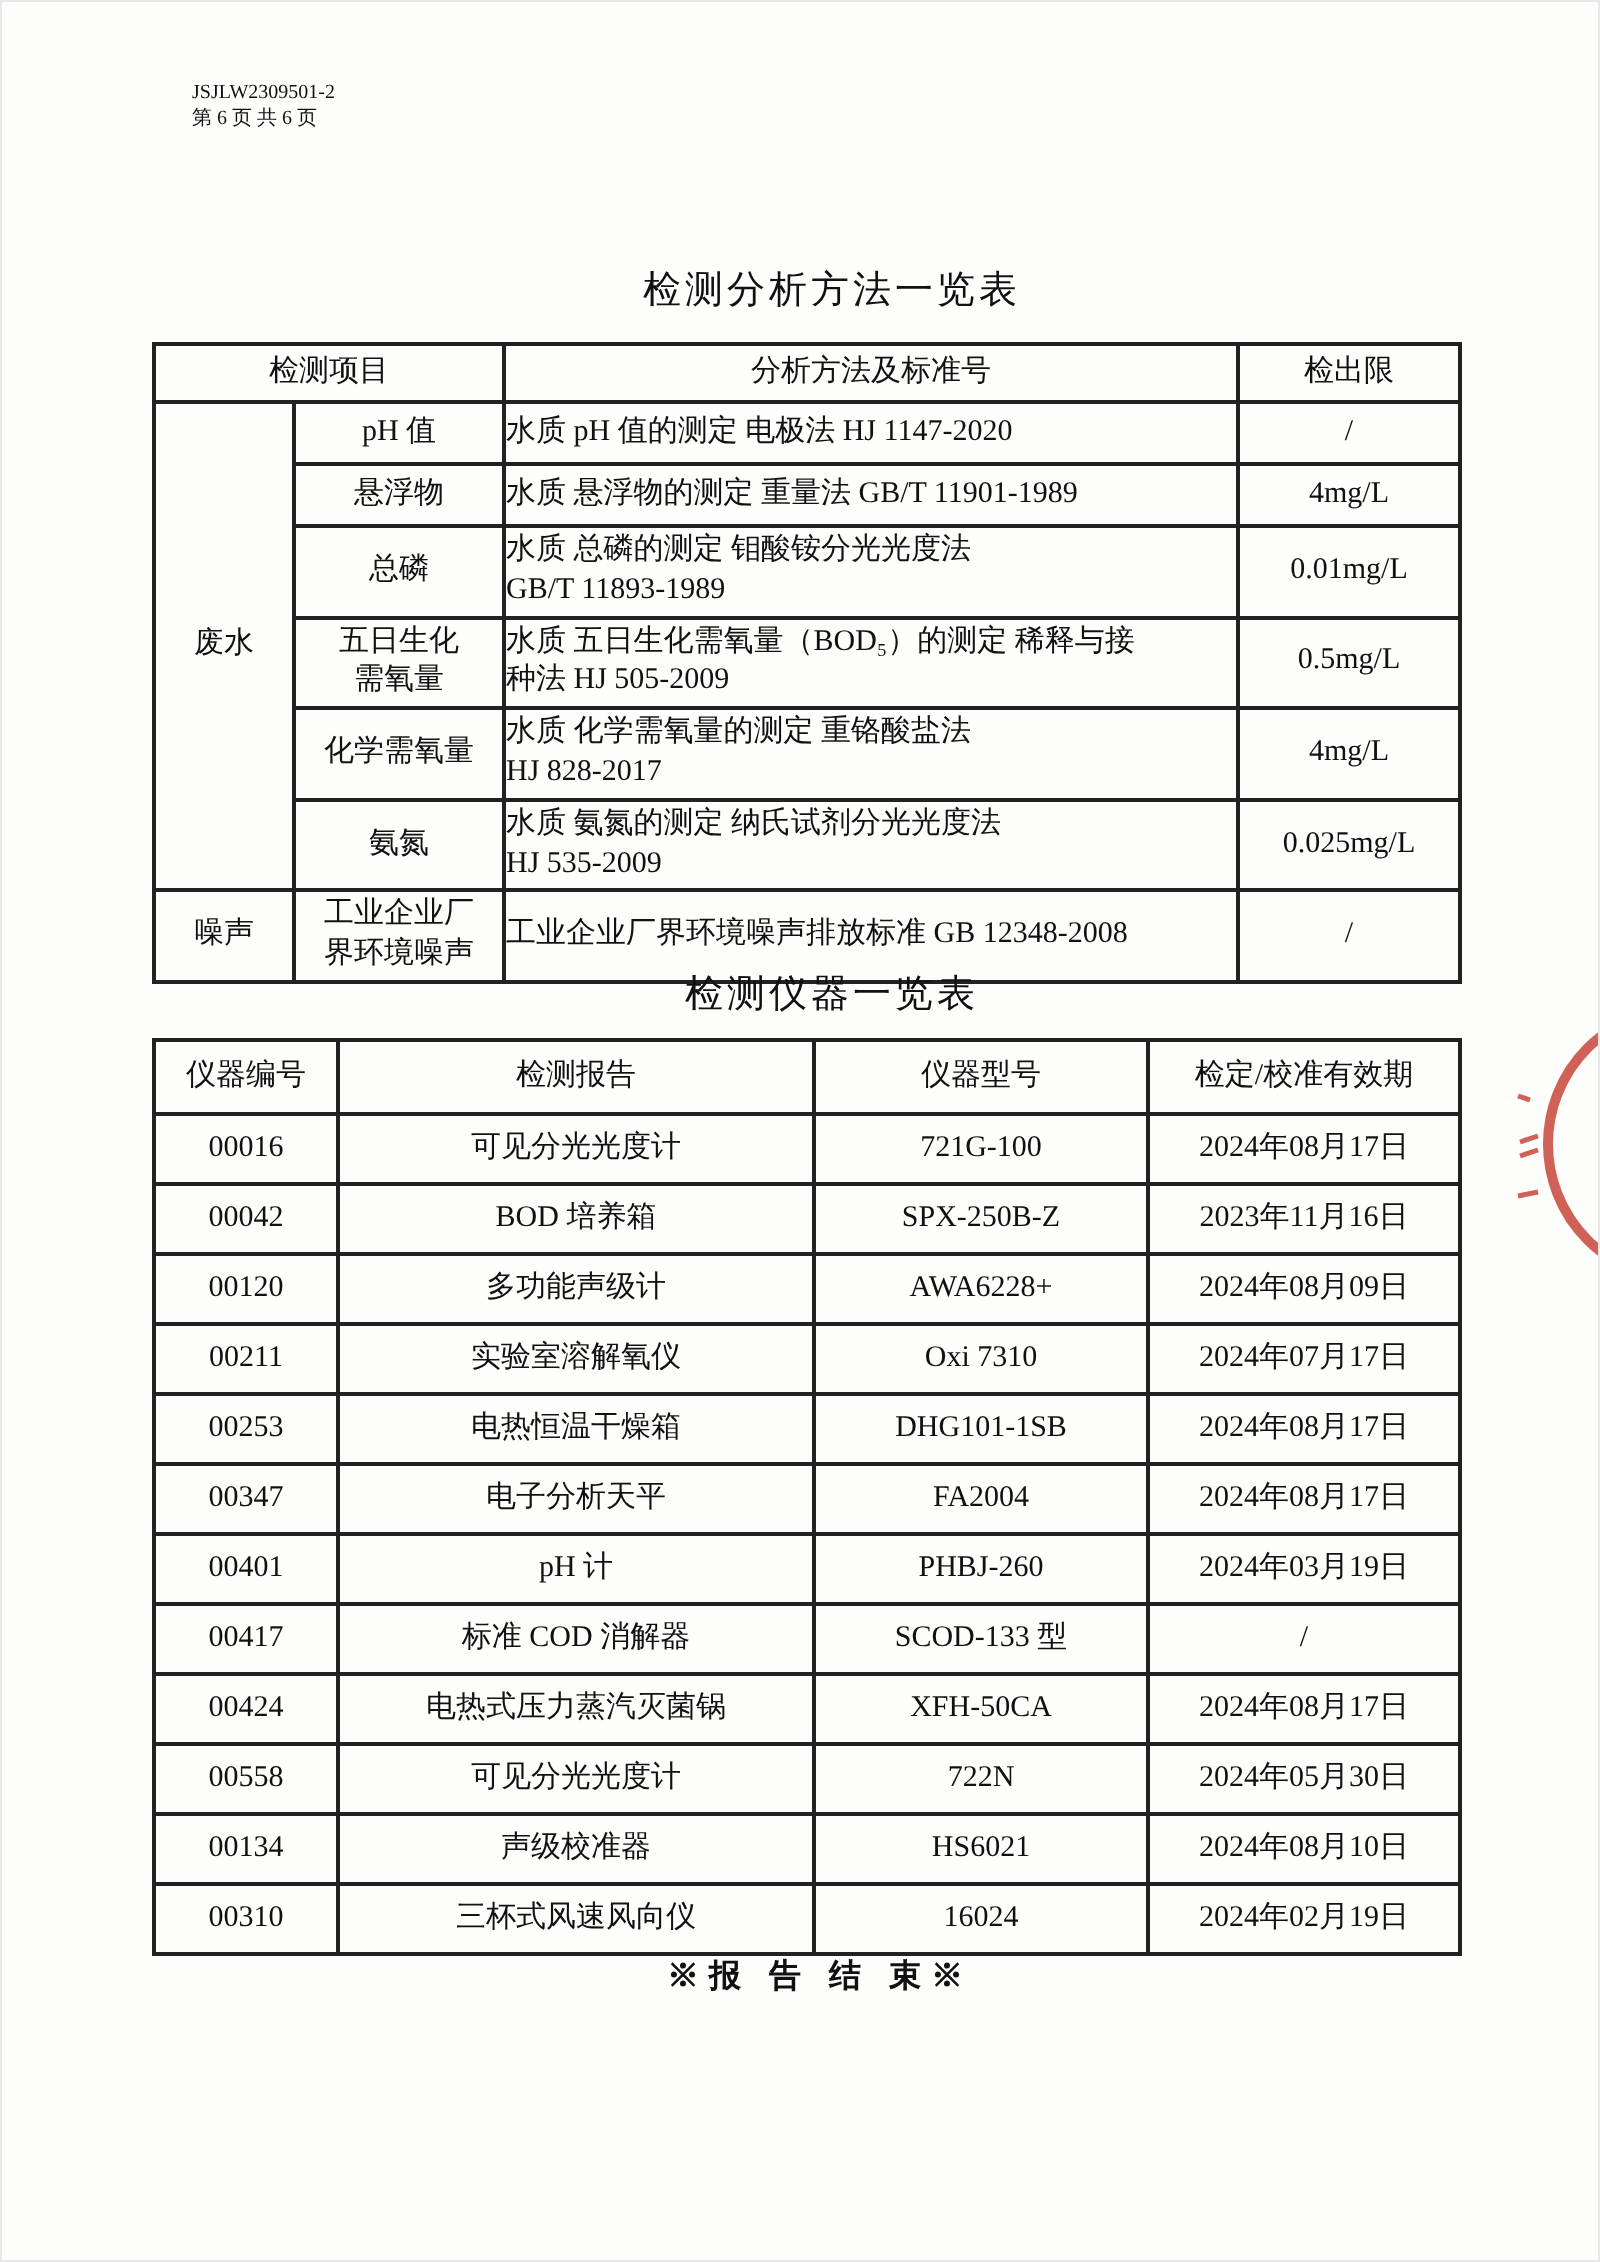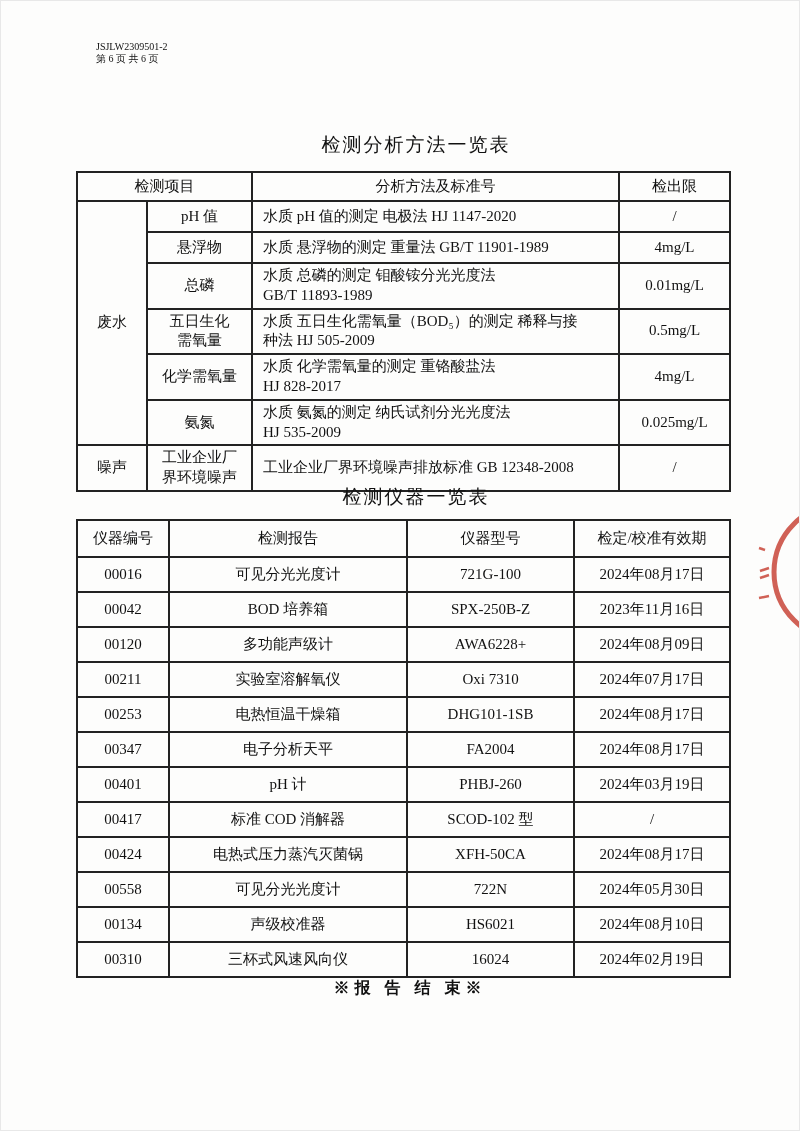--- a/index.html
+++ b/index.html
@@ -41,21 +41,21 @@
   #instruments-table { top: 518px; font-family: Liberation Serif, serif; }
   td, th {
     border: 2px solid #222;
     font-size: 15px; font-weight: normal;
     text-align: center; vertical-align: middle;
     padding: 2px 4px;
     white-space: pre-line;
     line-height: 1.32;
     overflow: hidden;
   }
-  .method-cell { text-align: left; padding-left: 10px; }
+  .method-cell { text-align: left; padding-left: 0; }
   #methods-table .hrow th { height: 29px; }
   #methods-table .sgl td { height: 31px; }
   #methods-table .dbl td { height: 42px; }
   #instruments-table .hrow th { height: 37px; }
   #instruments-table .drow td { height: 35px; text-align: center; }
   .endnote {
     position: absolute; top: 977px; left: 0; width: 100%;
     text-align: center; font-size: 16px; font-weight: bold;
     letter-spacing: 5px;
     padding-left: 20px;
@@ -191,21 +191,21 @@
         </tr>
         <tr class="drow">
           <td>00401</td>
           <td>pH 计</td>
           <td>PHBJ-260</td>
           <td>2024年03月19日</td>
         </tr>
         <tr class="drow">
           <td>00417</td>
           <td>标准 COD 消解器</td>
-          <td>SCOD-102 型</td>
+          <td>SCOD-133 型</td>
           <td>/</td>
         </tr>
         <tr class="drow">
           <td>00424</td>
           <td>电热式压力蒸汽灭菌锅</td>
           <td>XFH-50CA</td>
           <td>2024年08月17日</td>
         </tr>
         <tr class="drow">
           <td>00558</td>

